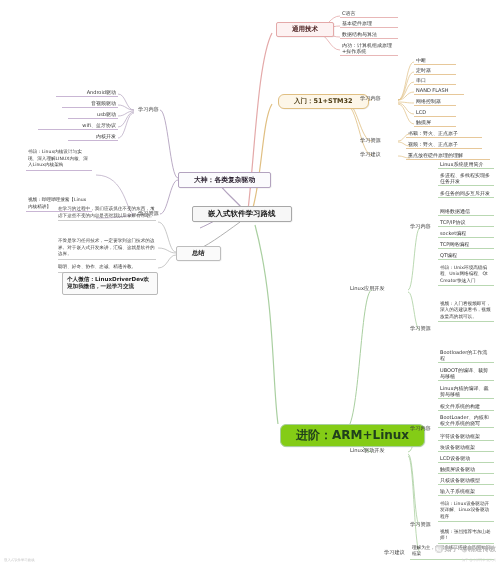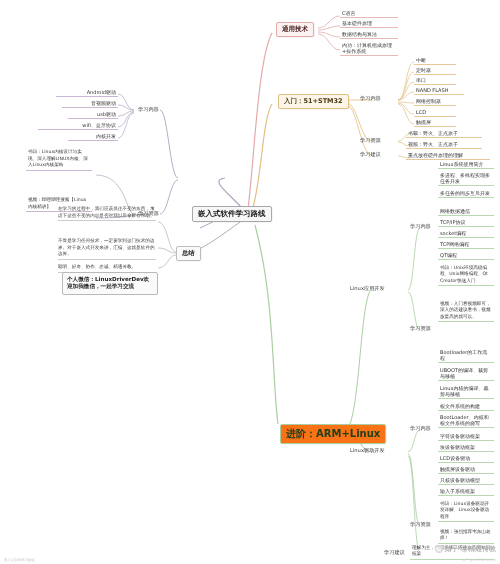--- a/index.html
+++ b/index.html
@@ -30,32 +30,32 @@
     position:absolute;font-size:5.2px;color:#3a3a3a;
     padding:1px 2px;border-bottom:0.7px solid transparent;
     white-space:nowrap;
   }
 
   
   .boxed{
     position:absolute;box-sizing:border-box;
     border:0.8px solid #b9b9b9;
     border-radius:2px;
-    padding:2px 5px;
+    padding:2px 15px;
     font-weight:bold;
     white-space:nowrap;
     background:#fafafa;
     box-shadow:0.6px 0.6px 0 rgba(0,0,0,0.07);
   }
   #center-node{
     font-size:7.5px;color:#1a1a1a;background:#f7f7f7;border-color:#a8a8a8;
   }
   #topic-general{font-size:6.5px;background:#fdf2f2;border-color:#e4a9a9;color:#4a2020;}
-  #topic-entry{font-size:6.5px;background:#fdf6e8;border-color:#e0bf82;color:#4a3a12;}
-  #topic-advanced{font-size:10px;background:#f97316;border-color:#a9cfa0;color:#20401c;}
+  #topic-entry{font-size:6.5px;background:#fdf6e8;border-color:#e0bf82;color:#4a3a12;border-radius:6px;}
+  #topic-advanced{font-size:12px;background:#84cc16;border-color:#a9cfa0;color:#20401c;border-radius:6px;}
   #topic-master{font-size:6.8px;background:#fbfbfd;border-color:#b3a3bf;color:#2b2130;}
   #topic-summary{font-size:6.3px;background:#fafafa;border-color:#bdbdbd;color:#2b2b2b;}
 
   .paratext{
     position:absolute;box-sizing:border-box;
     font-size:4.6px;line-height:1.45;color:#3b3b3b;
     border-bottom:0.7px solid #cccccc;
     padding-bottom:1px;
   }
   .wechat{
@@ -156,20 +156,21 @@
   <div class="leaf orange" style="left:414px;top:66px;width:42px;">定时器</div>
   <div class="leaf orange" style="left:414px;top:76px;width:42px;">串口</div>
   <div class="leaf orange" style="left:414px;top:86px;width:50px;">NAND FLASH</div>
   <div class="leaf orange" style="left:414px;top:97px;width:42px;">网络控制器</div>
   <div class="leaf orange" style="left:414px;top:108px;width:42px;">LCD</div>
   <div class="leaf orange" style="left:414px;top:118px;width:42px;">触摸屏</div>
   <div class="leaf orange" style="left:406px;top:129px;width:76px;">书籍：野火、正点原子</div>
   <div class="leaf orange" style="left:406px;top:140px;width:76px;">视频：野火、正点原子</div>
   <div class="leaf orange" style="left:406px;top:151px;width:84px;">重点放在硬件原理的理解</div>
 
+  <div class="boxed" id="topic-master" style="left:178px;top:172px;">大神：各类复杂驱动</div>
   <div class="mid" style="left:136px;top:105px;">学习内容</div>
   <div class="mid" style="left:136px;top:209px;">学习资源</div>
 
   <div class="leaf purple" style="left:56px;top:88px;width:62px;text-align:right;">Android驱动</div>
   <div class="leaf purple" style="left:62px;top:99px;width:56px;text-align:right;">音视频驱动</div>
   <div class="leaf purple" style="left:68px;top:110px;width:50px;text-align:right;">usb驱动</div>
   <div class="leaf purple" style="left:38px;top:121px;width:80px;text-align:right;">wifi、蓝牙协议</div>
   <div class="leaf purple" style="left:68px;top:132px;width:50px;text-align:right;">内核开发</div>
 
   <div class="leaf purple" style="left:26px;top:148px;width:66px;line-height:1.45;font-size:4.6px;">书籍：Linux内核设计与实现、深入理解LINUX内核、深入Linux内核架构</div>

